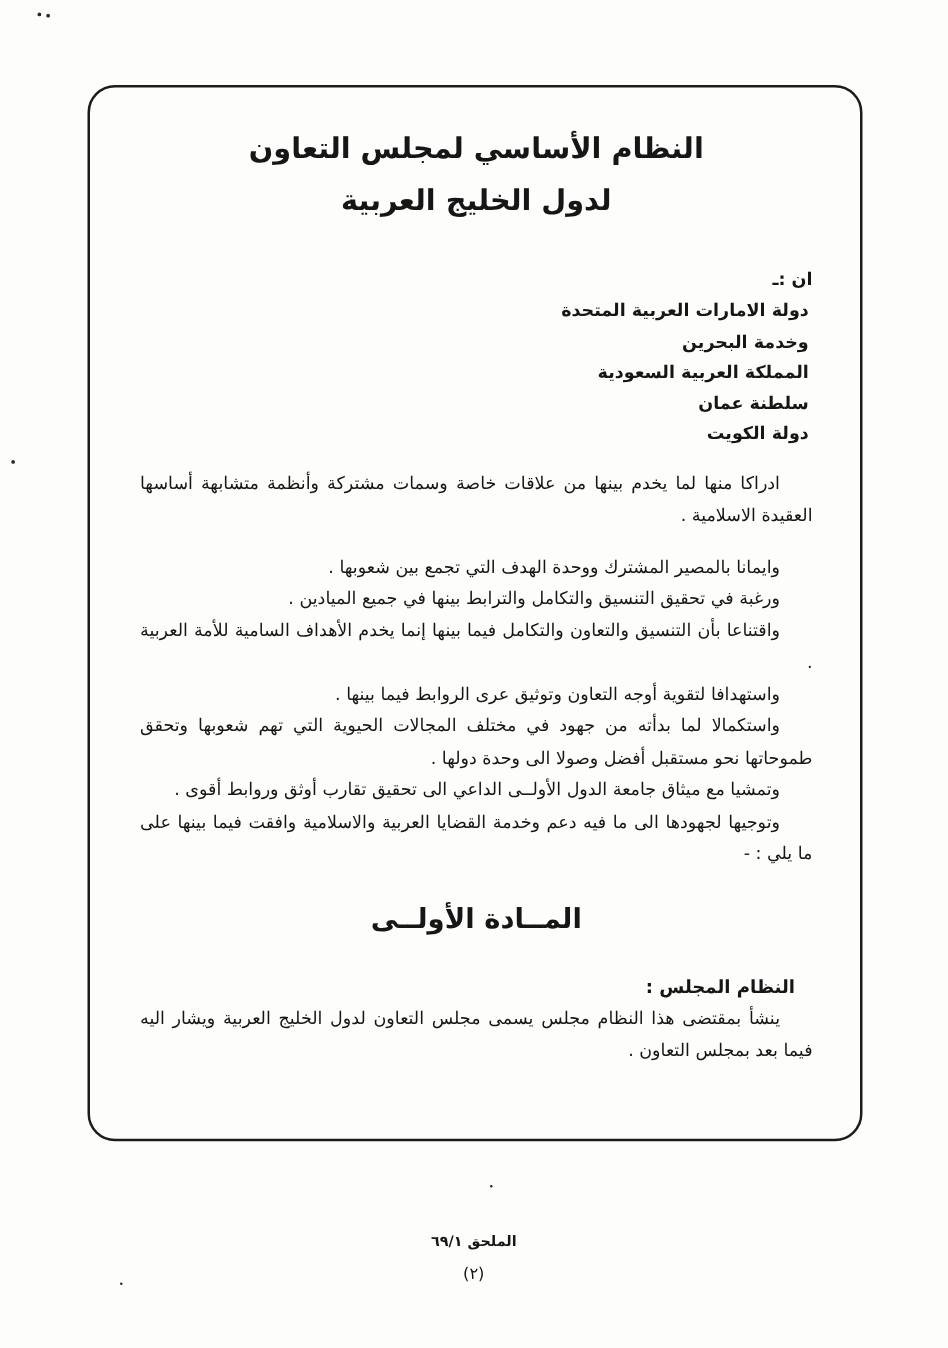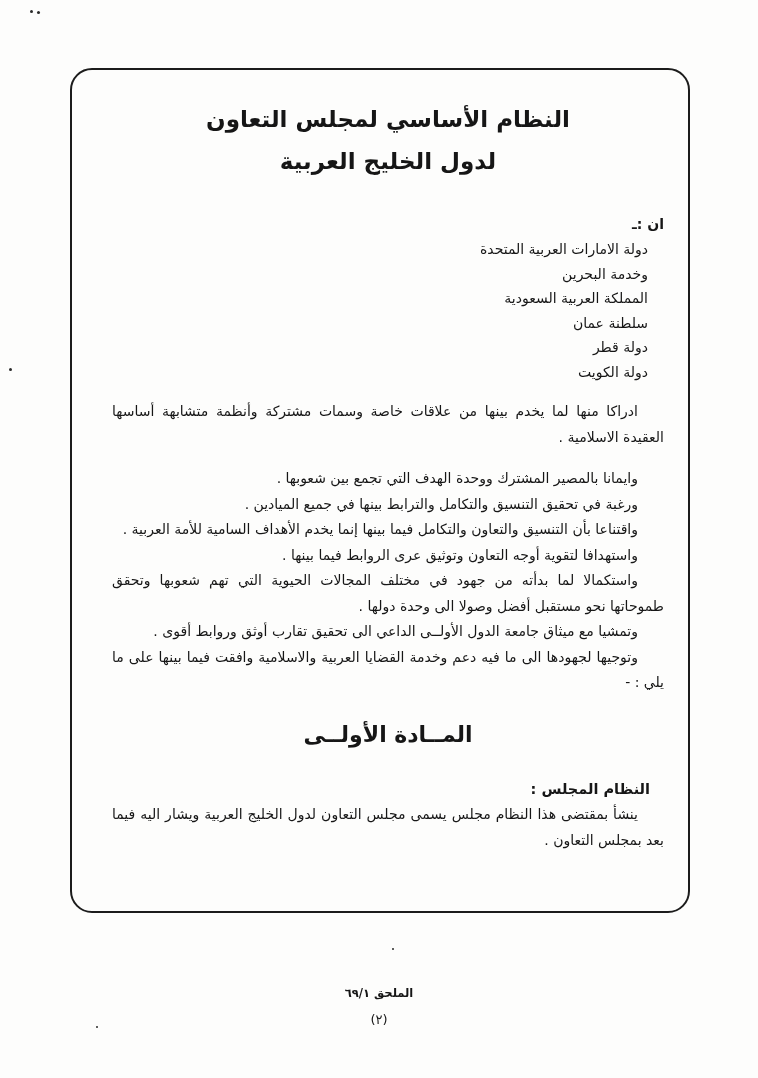--- a/index.html
+++ b/index.html
@@ -17,37 +17,38 @@
   }
   .content-box {
     position: absolute;
     left: 70px;
     top: 68px;
     width: 620px;
     height: 845px;
     box-sizing: border-box;
     border: 2px solid #1c1c1c;
     border-radius: 22px;
-    padding: 24px 24px 18px 40px;
+    padding: 24px 38px 18px 40px;
     direction: rtl;
   }
   .title {
     text-align: center;
     font-weight: bold;
     font-size: 23px;
     line-height: 42px;
     margin: 4px 0 30px 0;
   }
   .intro-line {
     font-size: 14px;
     line-height: 25px;
     font-weight: bold;
   }
   .states {
-    margin: 0 16px 14px 0;
+    margin: 0 3px 14px 0;
+    font-weight: bold;
   }
   .state-line {
     font-size: 14px;
     line-height: 24.5px;
   }
   .para {
     font-size: 14px;
     line-height: 26px;
     text-align: justify;
     text-indent: 26px;
@@ -126,21 +127,20 @@
     <div>لدول الخليج العربية</div>
   </div>
 
   <div class="intro-line">ان :ـ</div>
 
   <div class="states">
     <div class="state-line">دولة الامارات العربية المتحدة</div>
     <div class="state-line">وخدمة البحرين</div>
     <div class="state-line">المملكة العربية السعودية</div>
     <div class="state-line">سلطنة عمان</div>
-    <div class="state-line">دولة قطر</div>
     <div class="state-line">دولة الكويت</div>
   </div>
 
   <p class="para">ادراكا منها لما يخدم بينها من علاقات خاصة وسمات مشتركة وأنظمة متشابهة أساسها العقيدة الاسلامية .</p>
 
   <div class="clauses">
     <p class="clause">وايمانا بالمصير المشترك ووحدة الهدف التي تجمع بين شعوبها .</p>
     <p class="clause">ورغبة في تحقيق التنسيق والتكامل والترابط بينها في جميع الميادين .</p>
     <p class="clause">واقتناعا بأن التنسيق والتعاون والتكامل فيما بينها إنما يخدم الأهداف السامية للأمة العربية .</p>
     <p class="clause">واستهدافا لتقوية أوجه التعاون وتوثيق عرى الروابط فيما بينها .</p>

